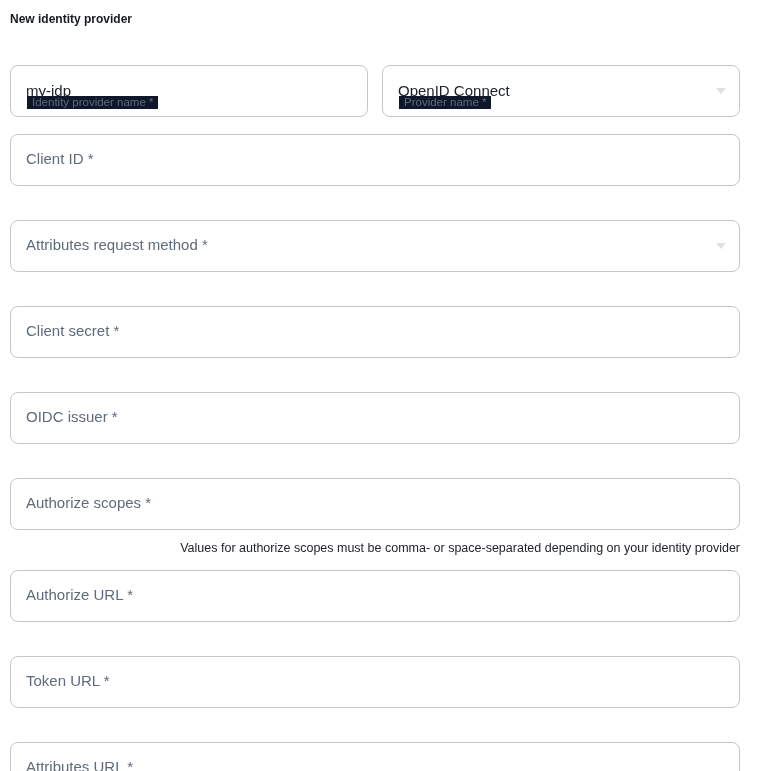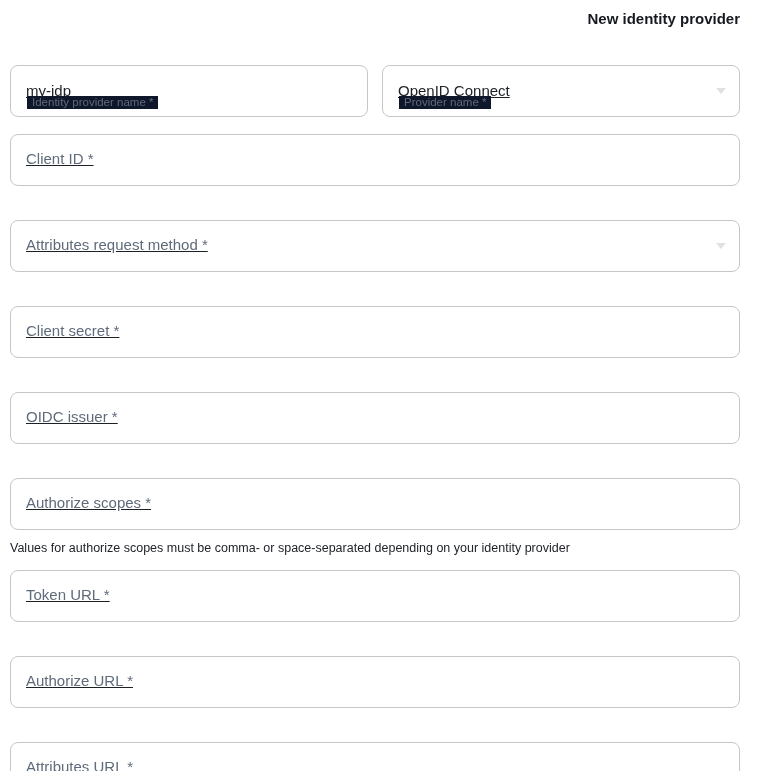--- a/index.html
+++ b/index.html
@@ -7,26 +7,25 @@
   body {
     width: 757px;
     height: 771px;
     background: #ffffff;
     font-family: "Liberation Sans", sans-serif;
     overflow: hidden;
   }
   .page { padding: 11px 17px 0 10px; }
 
   .title {
-    font-size: 15px;
+    font-size: 12px;
     font-weight: 700;
     color: #16191f;
     line-height: 16px;
     margin: 0 0 38px 0;
-    text-align: right;
   }
 
   .row { display: flex; gap: 14px; margin-bottom: 17px; }
   .row .field { flex: 1; margin-bottom: 0; }
 
   .field {
     position: relative;
     height: 52px;
     border: 1px solid #c4c7ca;
     border-radius: 8px;
@@ -52,41 +51,41 @@
     width: 100%;
     height: 100%;
     border: none;
     outline: none;
     background: transparent;
     border-radius: 8px;
     padding: 0 15px 4px 15px;
     font-family: inherit;
     font-size: 15px;
     color: #1d2125;
-    text-decoration: underline;
   }
   .control.filled { padding-bottom: 1px; }
   .control::placeholder { color: #5f6b7a; opacity: 1; }
   .has-chevron .control { padding-right: 36px; }
 
   .chevron {
     position: absolute;
     right: 13px;
     top: 50%;
     transform: translateY(-50%);
     width: 10px;
     height: 6px;
     pointer-events: none;
   }
 
   .helper {
     font-size: 12.5px;
     line-height: 14px;
     color: #21242a;
-    margin: 0 13px 15px 0;
+    text-align: right;
+    margin: 0 0 15px 0;
   }
 </style>
 </head>
 <body>
 
 <div class="page">
 
   <h1 class="title">New identity provider</h1>
 
   <div class="row">
@@ -125,25 +124,25 @@
     <input type="text" class="control" placeholder="OIDC issuer *" style="">
   </div>
 
   <div class="field mb-small">
     <input type="text" class="control" placeholder="Authorize scopes *" style="">
   </div>
 
   <div class="helper">Values for authorize scopes must be comma- or space-separated depending on your identity provider</div>
 
   <div class="field">
-    <input type="text" class="control" placeholder="Token URL *" style="">
+    <input type="text" class="control" placeholder="Authorize URL *" style="">
   </div>
 
   <div class="field">
-    <input type="text" class="control" placeholder="Authorize URL *" style="">
+    <input type="text" class="control" placeholder="Token URL *" style="">
   </div>
 
   <div class="field">
     <input type="text" class="control" placeholder="Attributes URL *" style="">
   </div>
 
   <div class="field">
     <input type="text" class="control" placeholder="JWKS URI *" style="">
   </div>
 

